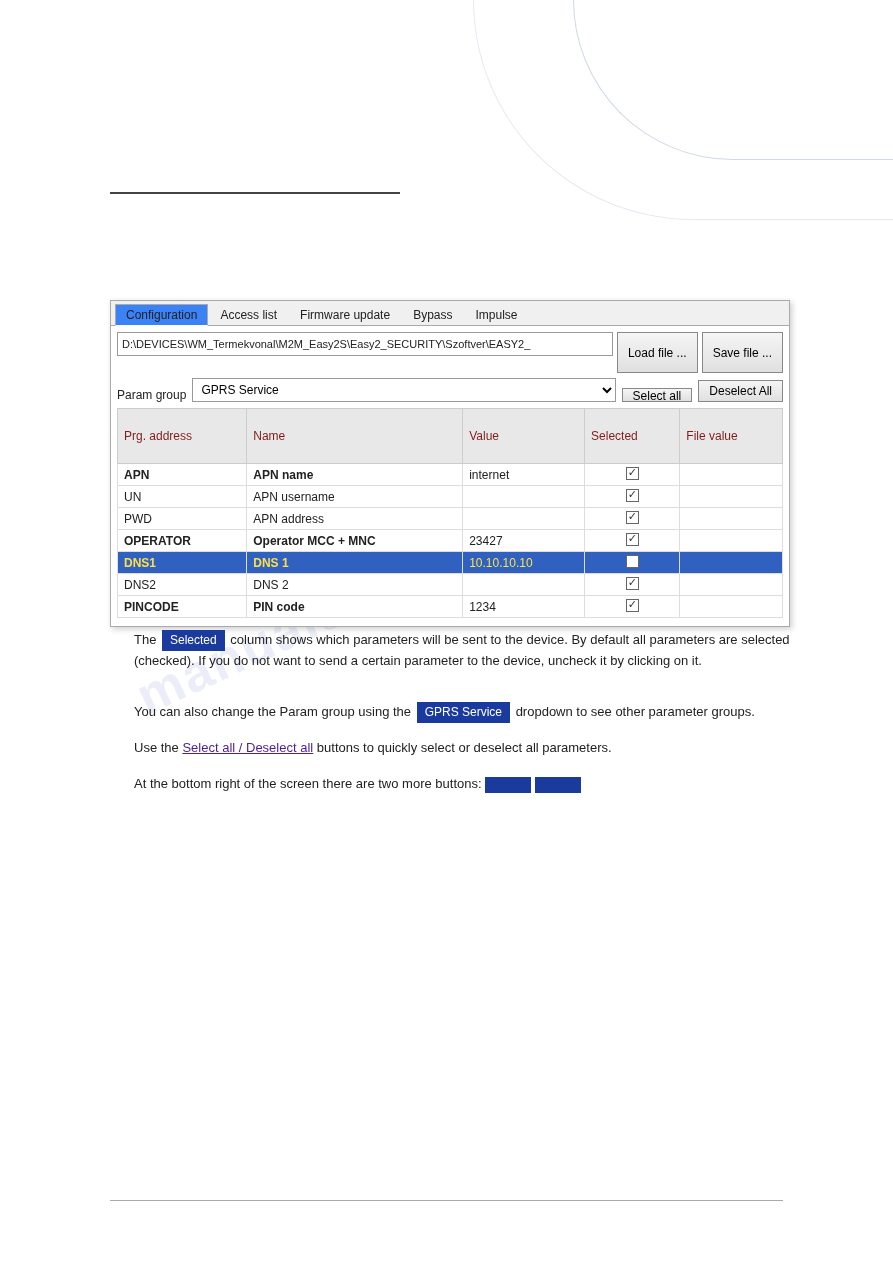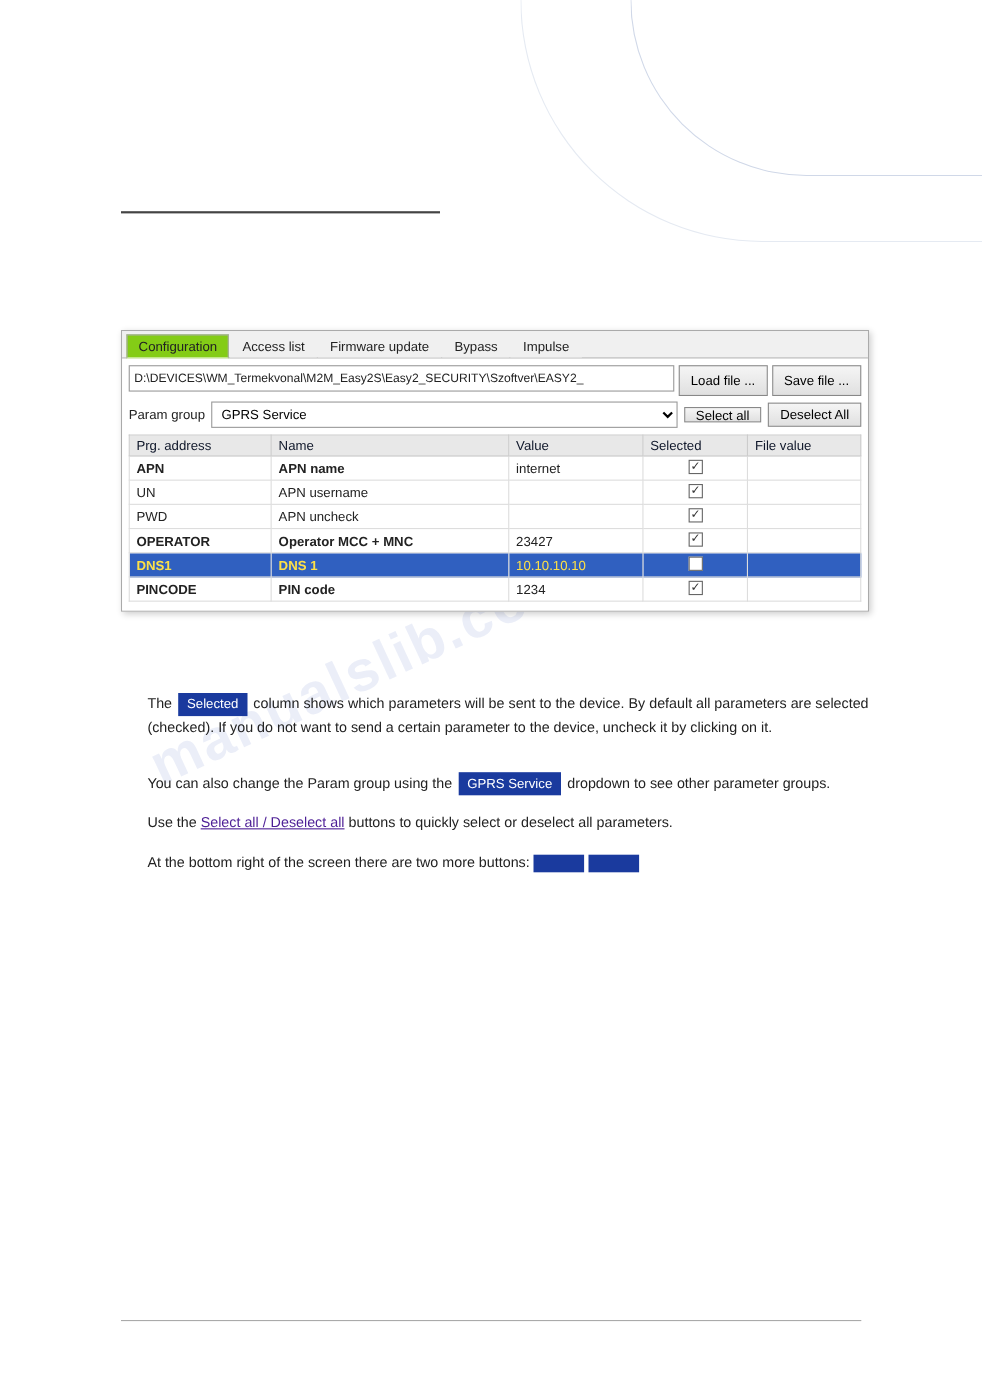--- a/index.html
+++ b/index.html
@@ -82,21 +82,21 @@
       font-size: 12px;
       cursor: pointer;
       border: 1px solid transparent;
       border-bottom: none;
       background: #f0f0f0;
       color: #222;
       margin-right: 1px;
     }
 
     .tab.active {
-      background: #84cc16;
+      background: #3b82f6;
       border: 1px solid #aaa;
       border-bottom: 1px solid #ffffff;
       margin-bottom: -1px;
       position: relative;
       z-index: 1;
     }
 
     
     .dialog-content {
       background: #ffffff;
@@ -117,33 +117,33 @@
       border: 1px solid #999;
       padding: 0 4px;
       background: #fff;
       color: #222;
       overflow: hidden;
       text-overflow: ellipsis;
       white-space: nowrap;
     }
 
     .btn {
-      height: 28px;
+      height: 41px;
       padding: 0 10px;
       font-size: 12px;
       border: 1px solid #888;
       background: linear-gradient(to bottom, #f5f5f5, #e0e0e0);
       cursor: pointer;
       white-space: nowrap;
     }
 
     
     .param-row {
       display: flex;
-      align-items: center;
+      align-items: flex-end;
       margin-bottom: 6px;
       gap: 6px;
     }
 
     .param-label {
       font-size: 12px;
       white-space: nowrap;
     }
 
     .param-select {
@@ -176,24 +176,24 @@
     
     .data-table {
       width: 100%;
       border-collapse: collapse;
       font-size: 12px;
     }
 
     .data-table th {
       background: #e8e8e8;
       border: 1px solid #ccc;
-      padding: 2px 6px;
+      padding: 20px 6px;
       text-align: left;
       font-weight: normal;
-      color: #0f172a;
+      color: #7f1d1d;
     }
 
     .data-table td {
       border: 1px solid #ddd;
       padding: 2px 6px;
       height: 22px;
     }
 
     .data-table tr.highlighted td {
       background: #3060c0;
@@ -360,39 +360,46 @@
           </tr>
           <tr>
             <td>UN</td>
             <td>APN username</td>
             <td></td>
             <td class="checkbox-cell"><span class="check-icon checked"></span></td>
             <td></td>
           </tr>
           <tr>
             <td>PWD</td>
-            <td>APN uncheck</td>
+            <td>APN address</td>
             <td></td>
             <td class="checkbox-cell"><span class="check-icon checked"></span></td>
             <td></td>
           </tr>
           <tr class="bold-row">
             <td>OPERATOR</td>
             <td>Operator MCC + MNC</td>
             <td>23427</td>
             <td class="checkbox-cell"><span class="check-icon checked"></span></td>
             <td></td>
           </tr>
           <tr class="highlighted bold-row">
             <td>DNS1</td>
             <td>DNS 1</td>
             <td>10.10.10.10</td>
             <td class="checkbox-cell"><span class="check-icon checked-blue"></span></td>
             <td></td>
           </tr>
+          <tr>
+            <td>DNS2</td>
+            <td>DNS 2</td>
+            <td></td>
+            <td class="checkbox-cell"><span class="check-icon checked"></span></td>
+            <td></td>
+          </tr>
           <tr class="bold-row">
             <td>PINCODE</td>
             <td>PIN code</td>
             <td>1234</td>
             <td class="checkbox-cell"><span class="check-icon checked"></span></td>
             <td></td>
           </tr>
         </tbody>
     </table>
   </div>

